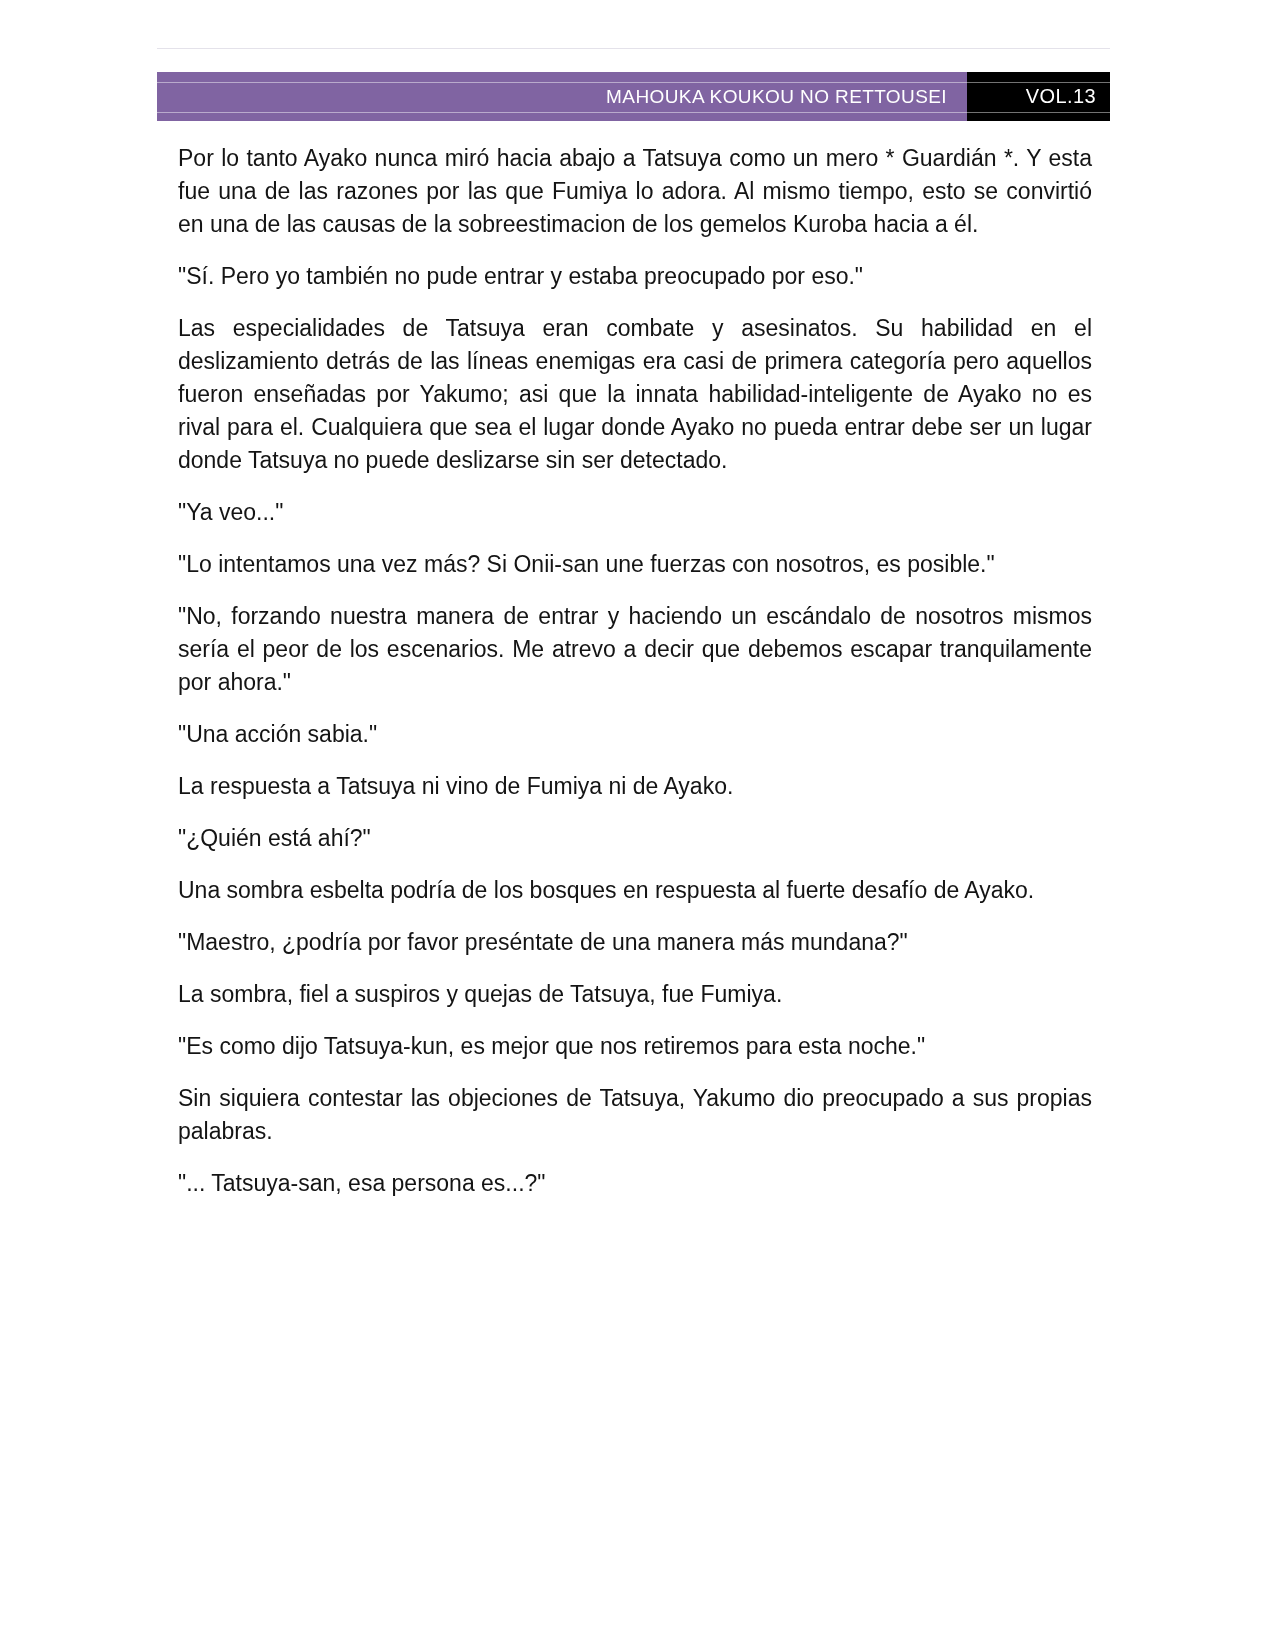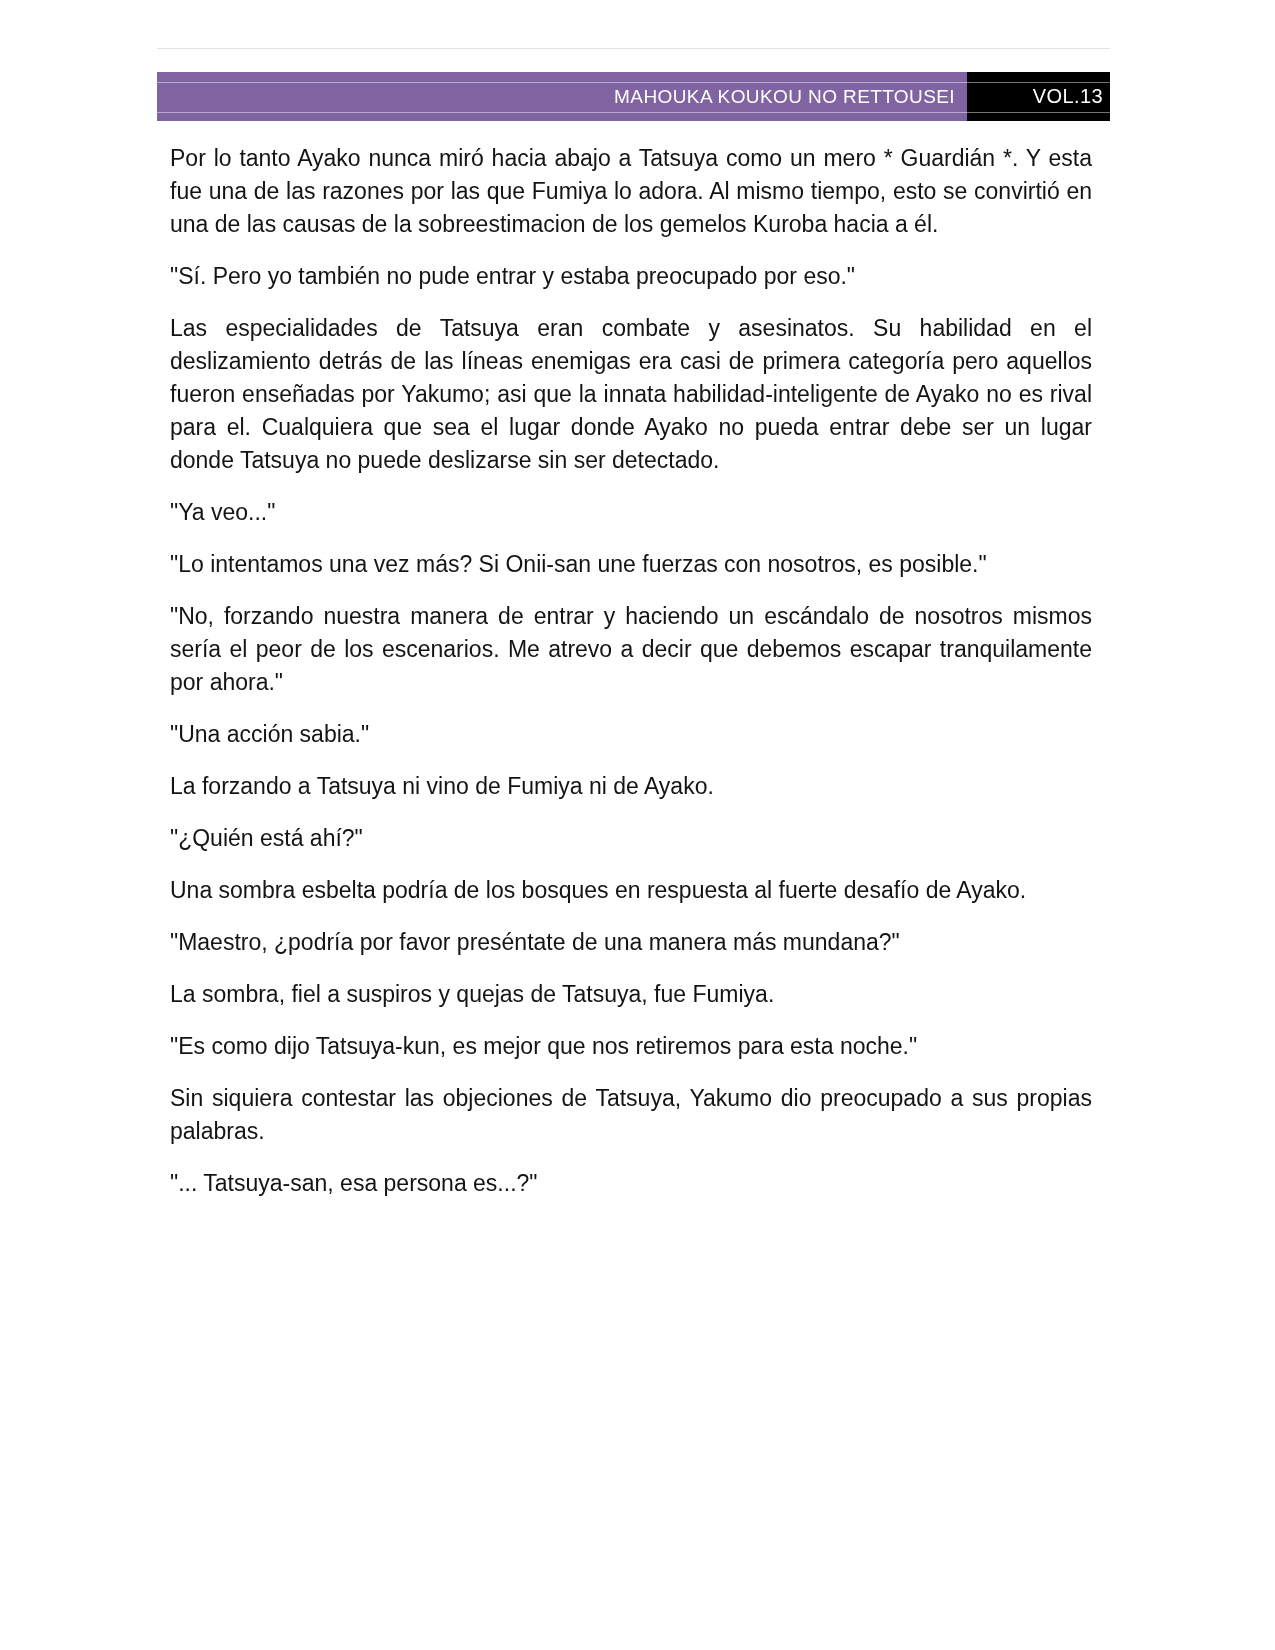--- a/index.html
+++ b/index.html
@@ -31,30 +31,30 @@
     height: 49px;
     display: flex;
     align-items: stretch;
   }
   .header-purple {
     flex: 1 1 auto;
     background: #8064A2;
     display: flex;
     align-items: center;
     justify-content: flex-end;
-    padding-right: 12px;
+    padding-right: 20px;
     box-sizing: border-box;
   }
   .header-black {
     flex: 0 0 143px;
     background: #000000;
     display: flex;
     align-items: center;
     justify-content: flex-end;
-    padding-right: 7px;
+    padding-right: 14px;
     box-sizing: border-box;
   }
   .header-title {
     color: #ffffff;
     font-size: 19px;
     letter-spacing: 0.4px;
     white-space: nowrap;
   }
   .header-volume {
     color: #ffffff;
@@ -73,21 +73,21 @@
   .header-inner-line.top { top: 10px; }
   .header-inner-line.bottom { bottom: 8px; }
 
   .body-text {
     position: absolute;
     left: 170px;
     top: 142px;
     width: 922px;
   }
   .body-text p {
-    margin: 0 0 19px 0;
+    margin: 0 0 19px 8px;
     font-size: 23px;
     line-height: 33px;
     color: #141414;
     text-align: justify;
   }
 </style>
 </head>
 <body>
 
 <div class="page">
@@ -106,21 +106,21 @@
   </div>
 
   <div class="body-text">
     <p>Por lo tanto Ayako nunca miró hacia abajo a Tatsuya como un mero * Guardián *. Y esta fue una de las razones por las que Fumiya lo adora. Al mismo tiempo, esto se convirtió en una de las causas de la sobreestimacion de los gemelos Kuroba hacia a él.</p>
     <p>"Sí. Pero yo también no pude entrar y estaba preocupado por eso."</p>
     <p>Las especialidades de Tatsuya eran combate y asesinatos. Su habilidad en el deslizamiento detrás de las líneas enemigas era casi de primera categoría pero aquellos fueron enseñadas por Yakumo; asi que la innata habilidad-inteligente de Ayako no es rival para el. Cualquiera que sea el lugar donde Ayako no pueda entrar debe ser un lugar donde Tatsuya no puede deslizarse sin ser detectado.</p>
     <p>"Ya veo..."</p>
     <p>"Lo intentamos una vez más? Si Onii-san une fuerzas con nosotros, es posible."</p>
     <p>"No, forzando nuestra manera de entrar y haciendo un escándalo de nosotros mismos sería el peor de los escenarios. Me atrevo a decir que debemos escapar tranquilamente por ahora."</p>
     <p>"Una acción sabia."</p>
-    <p>La forzando a Tatsuya ni vino de Fumiya ni de Ayako.</p>
+    <p>La respuesta a Tatsuya ni vino de Fumiya ni de Ayako.</p>
     <p>"¿Quién está ahí?"</p>
     <p>Una sombra esbelta podría de los bosques en respuesta al fuerte desafío de Ayako.</p>
     <p>"Maestro, ¿podría por favor preséntate de una manera más mundana?"</p>
     <p>La sombra, fiel a suspiros y quejas de Tatsuya, fue Fumiya.</p>
     <p>"Es como dijo Tatsuya-kun, es mejor que nos retiremos para esta noche."</p>
     <p>Sin siquiera contestar las objeciones de Tatsuya, Yakumo dio preocupado a sus propias palabras.</p>
     <p>"... Tatsuya-san, esa persona es...?"</p>
   </div>
 
 </div>

